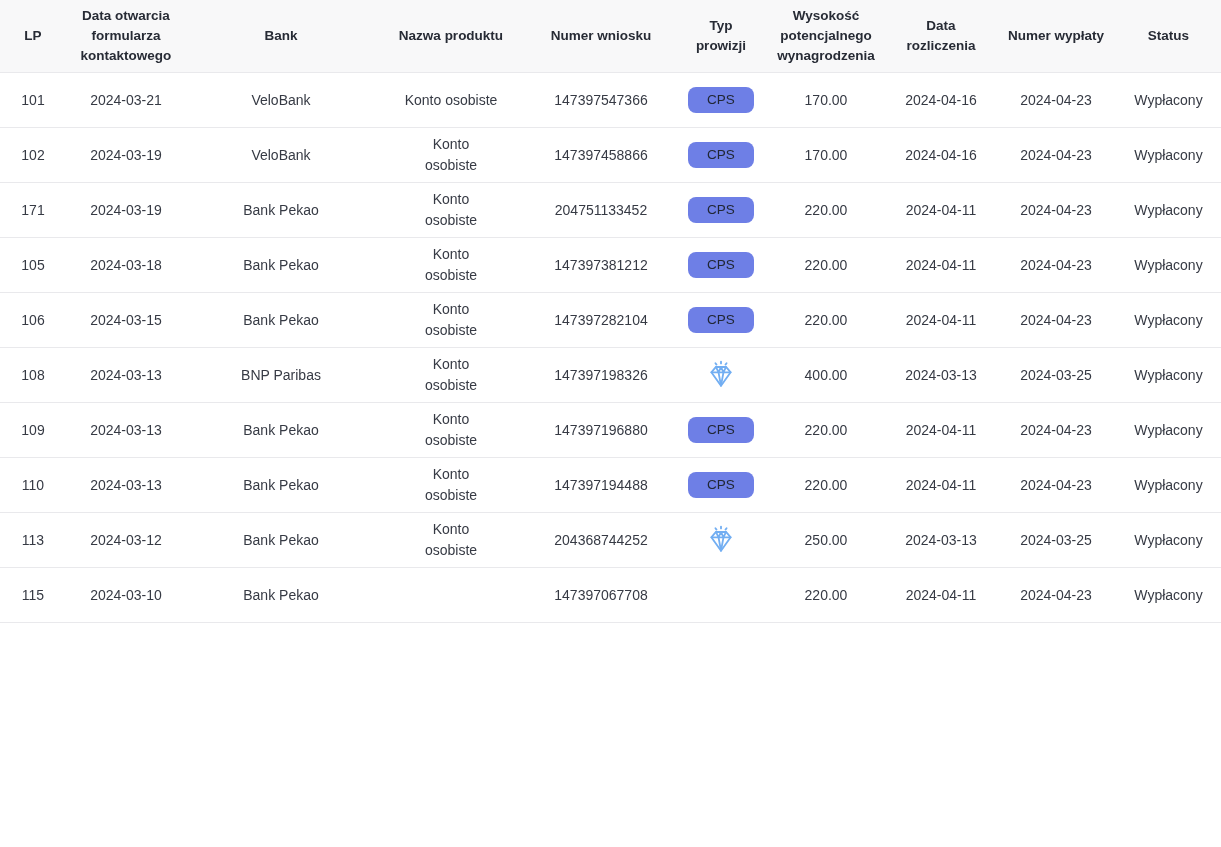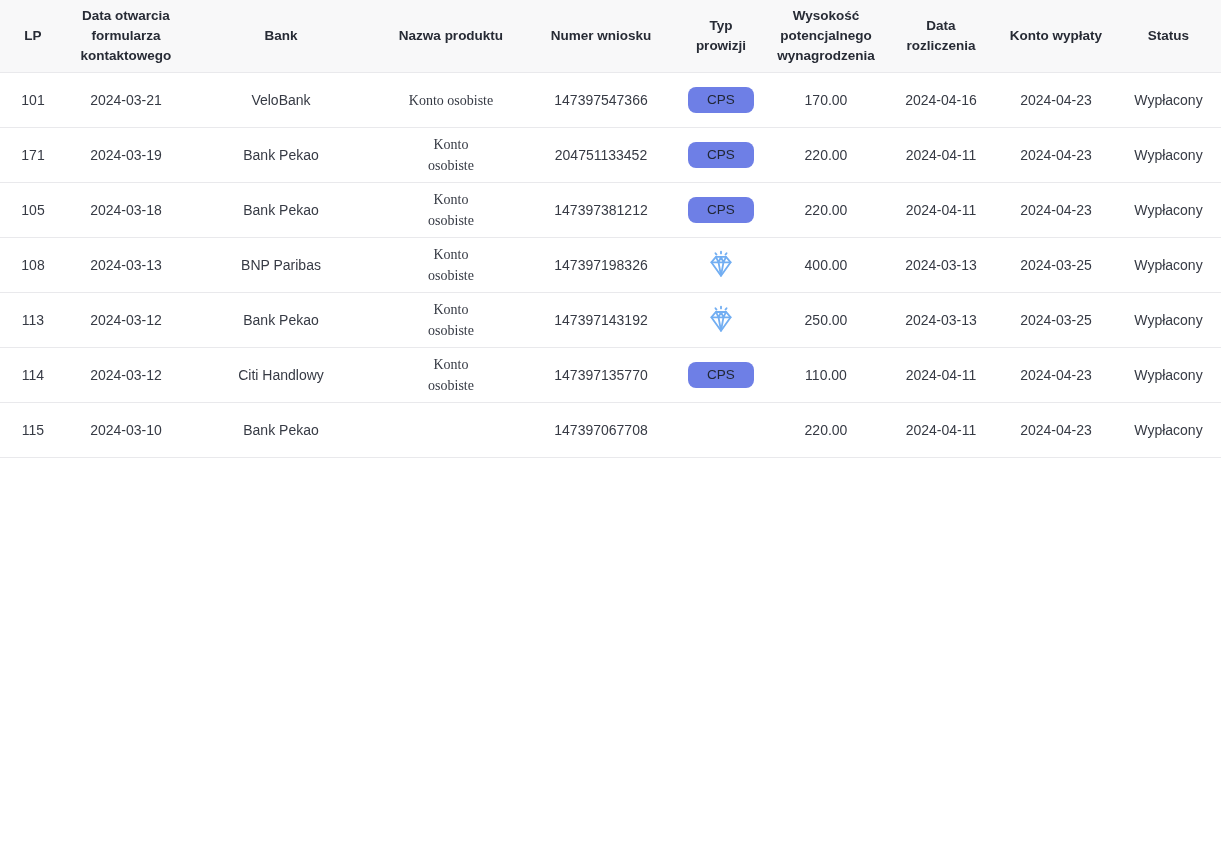--- a/index.html
+++ b/index.html
@@ -38,21 +38,21 @@
     font-size:14px;
     line-height:21px;
     padding:5px 8px;
     text-align:center;
     vertical-align:middle;
     height:44px;
     border-bottom:1px solid var(--divider);
     color:var(--body-text);
     overflow:hidden;
   }
-  .product{white-space:pre-line;display:inline-block;font-family:Liberation Serif, serif;}
+  .product{white-space:pre-line;display:inline-block;}
   .badge{
     display:inline-block;
     background:var(--badge-bg);
     color:var(--badge-text);
     font-size:13.5px;
     line-height:18px;
     padding:4px 19px;
     border-radius:8px;
   }
   .gem{display:inline-block;vertical-align:middle;line-height:0;}
@@ -76,57 +76,83 @@
   <thead>
     <tr>
         <th>LP</th>
         <th>Data otwarcia formularza kontaktowego</th>
         <th>Bank</th>
         <th>Nazwa produktu</th>
         <th>Numer wniosku</th>
         <th>Typ prowizji</th>
         <th>Wysokość potencjalnego wynagrodzenia</th>
         <th>Data rozliczenia</th>
-        <th>Konto wypłaty</th>
+        <th>Numer wypłaty</th>
         <th>Status</th>
       </tr>
   </thead>
   <tbody>
       <tr>
         <td>101</td>
         <td>2024-03-21</td>
         <td>VeloBank</td>
         <td><span class="product">Konto osobiste</span></td>
         <td>147397547366</td>
         <td><span class="badge">CPS</span></td>
         <td>170.00</td>
         <td>2024-04-16</td>
         <td>2024-04-23</td>
         <td>Wypłacony</td>
       </tr>
       <tr>
+        <td>102</td>
+        <td>2024-03-19</td>
+        <td>VeloBank</td>
+        <td><span class="product">Konto
+osobiste</span></td>
+        <td>147397458866</td>
+        <td><span class="badge">CPS</span></td>
+        <td>170.00</td>
+        <td>2024-04-16</td>
+        <td>2024-04-23</td>
+        <td>Wypłacony</td>
+      </tr>
+      <tr>
         <td>171</td>
         <td>2024-03-19</td>
         <td>Bank Pekao</td>
         <td><span class="product">Konto
 osobiste</span></td>
         <td>204751133452</td>
         <td><span class="badge">CPS</span></td>
         <td>220.00</td>
         <td>2024-04-11</td>
         <td>2024-04-23</td>
         <td>Wypłacony</td>
       </tr>
       <tr>
         <td>105</td>
         <td>2024-03-18</td>
         <td>Bank Pekao</td>
         <td><span class="product">Konto
 osobiste</span></td>
         <td>147397381212</td>
+        <td><span class="badge">CPS</span></td>
+        <td>220.00</td>
+        <td>2024-04-11</td>
+        <td>2024-04-23</td>
+        <td>Wypłacony</td>
+      </tr>
+      <tr>
+        <td>106</td>
+        <td>2024-03-15</td>
+        <td>Bank Pekao</td>
+        <td><span class="product">Konto
+osobiste</span></td>
+        <td>147397282104</td>
         <td><span class="badge">CPS</span></td>
         <td>220.00</td>
         <td>2024-04-11</td>
         <td>2024-04-23</td>
         <td>Wypłacony</td>
       </tr>
       <tr>
         <td>108</td>
         <td>2024-03-13</td>
         <td>BNP Paribas</td>
@@ -143,56 +169,69 @@
                 <path d="M9.8 4.3 L8.8 3"></path>
                 <path d="M18.2 4.3 L19.2 3"></path>
               </g>
             </svg></span></td>
         <td>400.00</td>
         <td>2024-03-13</td>
         <td>2024-03-25</td>
         <td>Wypłacony</td>
       </tr>
       <tr>
+        <td>109</td>
+        <td>2024-03-13</td>
+        <td>Bank Pekao</td>
+        <td><span class="product">Konto
+osobiste</span></td>
+        <td>147397196880</td>
+        <td><span class="badge">CPS</span></td>
+        <td>220.00</td>
+        <td>2024-04-11</td>
+        <td>2024-04-23</td>
+        <td>Wypłacony</td>
+      </tr>
+      <tr>
+        <td>110</td>
+        <td>2024-03-13</td>
+        <td>Bank Pekao</td>
+        <td><span class="product">Konto
+osobiste</span></td>
+        <td>147397194488</td>
+        <td><span class="badge">CPS</span></td>
+        <td>220.00</td>
+        <td>2024-04-11</td>
+        <td>2024-04-23</td>
+        <td>Wypłacony</td>
+      </tr>
+      <tr>
         <td>113</td>
         <td>2024-03-12</td>
         <td>Bank Pekao</td>
         <td><span class="product">Konto
 osobiste</span></td>
-        <td>147397143192</td>
+        <td>204368744252</td>
         <td><span class="gem"><svg viewBox="0 0 28 28" width="30" height="30" fill="none">
               <g stroke="#72aef2" stroke-width="1.7" stroke-linecap="round" stroke-linejoin="round">
                 <path d="M5 11.5 L9.3 6.5 L18.7 6.5 L23 11.5 L14 24 Z"></path>
                 <path d="M5 11.5 H23"></path>
                 <path d="M9.3 6.5 L11.7 11.5 L14 6.5 L16.3 11.5 L18.7 6.5"></path>
                 <path d="M11.7 11.5 L14 24 L16.3 11.5"></path>
                 <path d="M14 3.2 V1.6"></path>
                 <path d="M9.8 4.3 L8.8 3"></path>
                 <path d="M18.2 4.3 L19.2 3"></path>
               </g>
             </svg></span></td>
         <td>250.00</td>
         <td>2024-03-13</td>
         <td>2024-03-25</td>
         <td>Wypłacony</td>
       </tr>
       <tr>
-        <td>114</td>
-        <td>2024-03-12</td>
-        <td>Citi Handlowy</td>
-        <td><span class="product">Konto
-osobiste</span></td>
-        <td>147397135770</td>
-        <td><span class="badge">CPS</span></td>
-        <td>110.00</td>
-        <td>2024-04-11</td>
-        <td>2024-04-23</td>
-        <td>Wypłacony</td>
-      </tr>
-      <tr>
         <td>115</td>
         <td>2024-03-10</td>
         <td>Bank Pekao</td>
         <td></td>
         <td>147397067708</td>
         <td></td>
         <td>220.00</td>
         <td>2024-04-11</td>
         <td>2024-04-23</td>
         <td>Wypłacony</td>

